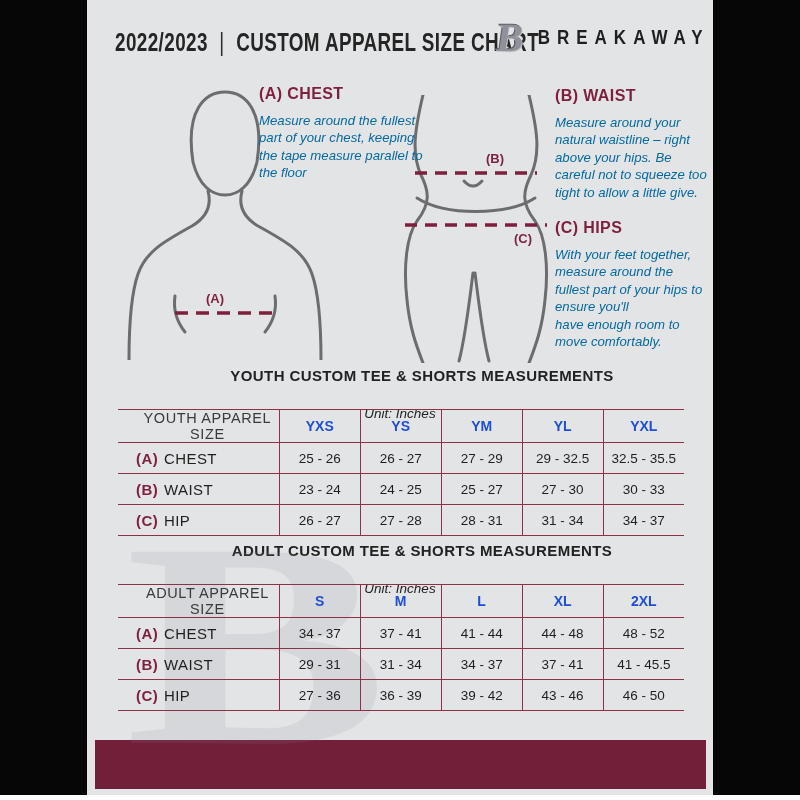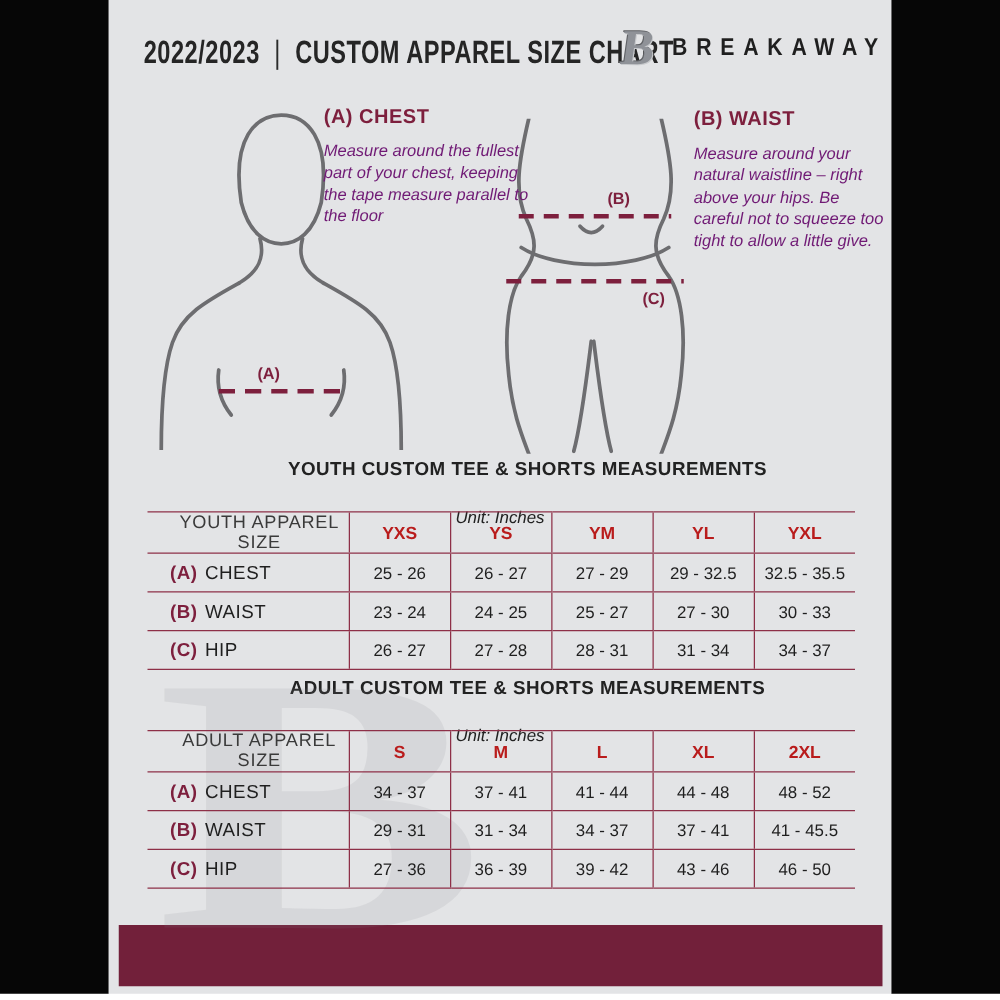--- a/index.html
+++ b/index.html
@@ -19,30 +19,30 @@
 
   
   .fig { position: absolute; }
   .fig path { fill: none; stroke: #6d6d70; stroke-width: 3; stroke-linecap: round; }
   .fig line { stroke: #7d1f3d; stroke-width: 3.6; }
   .fig text { fill: #7d1f3d; font-weight: 700; font-size: 13px; font-family: "Liberation Sans", sans-serif; }
 
   
   .measure-block { position: absolute; z-index: 2; }
   .measure-heading { color: #7d1f3d; font-weight: 700; font-size: 16px; letter-spacing: 0.4px; margin-bottom: 9px; }
-  .measure-copy { color: #701a75; font-style: italic; font-size: 13.2px; line-height: 1.32; white-space: pre-line; }
+  .measure-copy { color: #0369a1; font-style: italic; font-size: 13.2px; line-height: 1.32; white-space: pre-line; }
 
   
   .section-title { position: absolute; left: 0; width: 626px; text-align: center; color: #222; font-weight: 700; font-size: 15px; letter-spacing: 0.4px; padding-left: 44px; }
   .unit-line { position: absolute; left: 0; width: 626px; text-align: center; color: #222; font-style: italic; font-size: 13.5px; margin-top: 20px; }
 
   
   table.size-table { position: absolute; left: 31px; width: 566px; border-collapse: collapse; table-layout: fixed; z-index: 2; }
   table.size-table th, table.size-table td { border-top: 1.5px solid #8e3048; border-bottom: 1.5px solid #8e3048; text-align: center; vertical-align: middle; }
-  table.size-table th { height: 33px; font-size: 14px; font-weight: 700; color: #b91c1c; }
+  table.size-table th { height: 33px; font-size: 14px; font-weight: 700; color: #1d4ed8; }
   table.size-table td { height: 31px; font-size: 13.5px; color: #1f1f1f; }
   table.size-table th:first-child { width: 28.5%; text-align: center; padding-left: 18px; font-weight: 400; font-size: 14.5px; letter-spacing: 0.6px; color: #3a3a3a; }
   table.size-table td:first-child { text-align: left; padding-left: 18px; font-size: 15px; letter-spacing: 0.4px; }
   table.size-table th:not(:first-child), table.size-table td:not(:first-child) { border-left: 1.5px solid #8e3048; }
   .prefix { color: #7d1f3d; font-weight: 700; margin-right: 6px; }
 
   
   .watermark { position: absolute; left: 38px; top: 520px; font-family: "Liberation Serif", serif; font-weight: 700; font-size: 292px; line-height: 250px; color: #87878d; opacity: 0.13; transform: scaleX(1.35); transform-origin: left top; z-index: 1; pointer-events: none; }
   .footer-bar { position: absolute; left: 8px; top: 740px; width: 611px; height: 49px; background: #72203a; }
 </style>
@@ -86,20 +86,25 @@
       <text x="136" y="148" text-anchor="middle">(C)</text>
     </svg>
 
     <div class="measure-block" style="left:172px; top:85px; width:172px;">
       <div class="measure-heading">(A) CHEST</div>
       <div class="measure-copy">Measure around the fullest part of your chest, keeping the tape measure parallel to the floor</div>
     </div>
     <div class="measure-block" style="left:468px; top:87px; width:152px;">
       <div class="measure-heading">(B) WAIST</div>
       <div class="measure-copy">Measure around your natural waistline – right above your hips. Be careful not to squeeze too tight to allow a little give.</div>
+    </div>
+    <div class="measure-block" style="left:468px; top:219px; width:155px;">
+      <div class="measure-heading">(C) HIPS</div>
+      <div class="measure-copy">With your feet together, measure around the fullest part of your hips to ensure you'll
+have enough room to move comfortably.</div>
     </div>
 
     <div class="section-title" style="top:367px;">YOUTH CUSTOM TEE &amp; SHORTS MEASUREMENTS</div>
     <div class="unit-line" style="top:386px;">Unit: Inches</div>
     <table class="size-table" style="top:409px;">
       <thead>
         <tr>
           <th>YOUTH APPAREL SIZE</th>
           <th>YXS</th>
           <th>YS</th>

